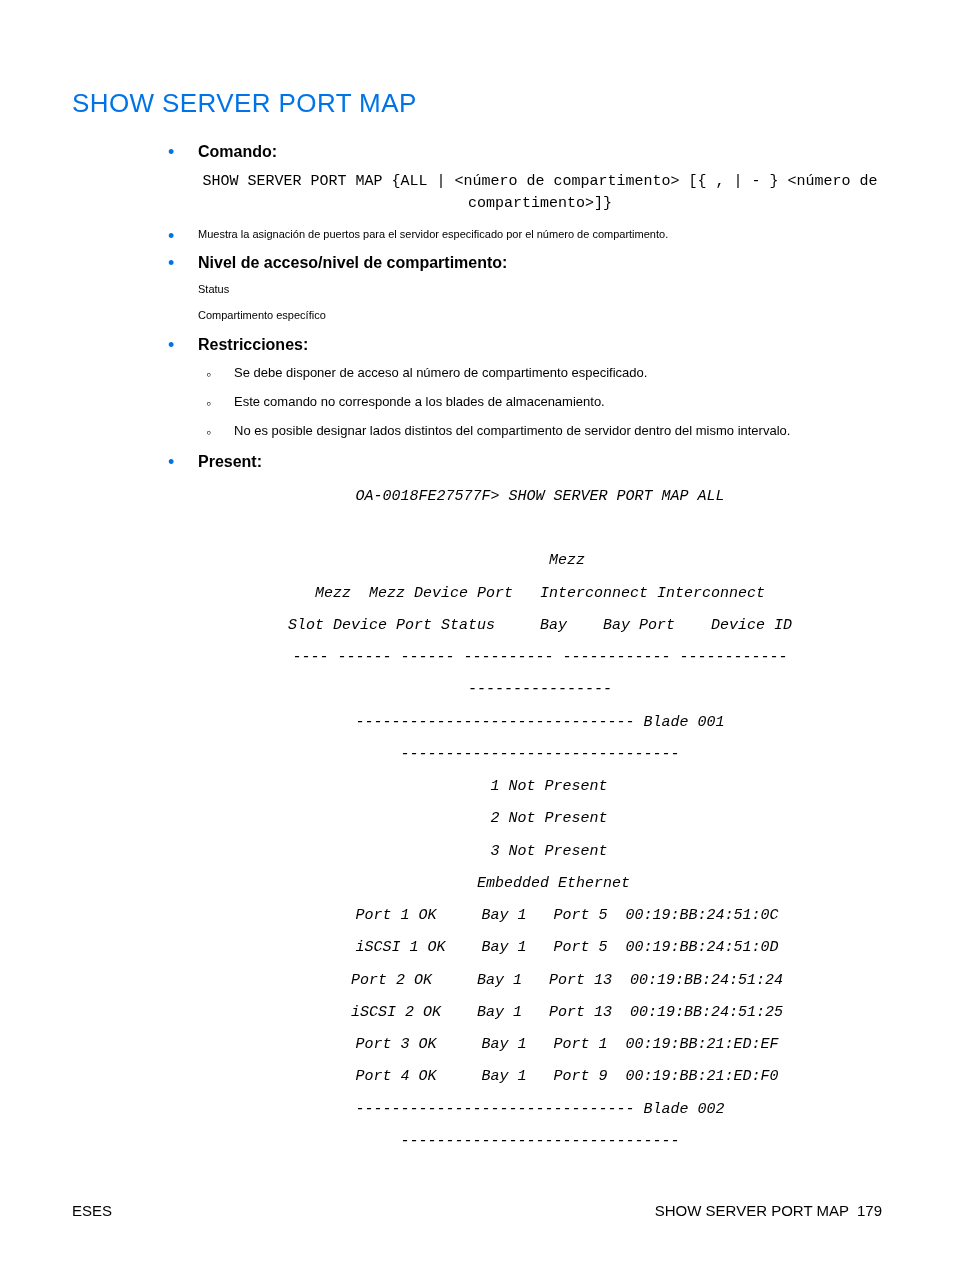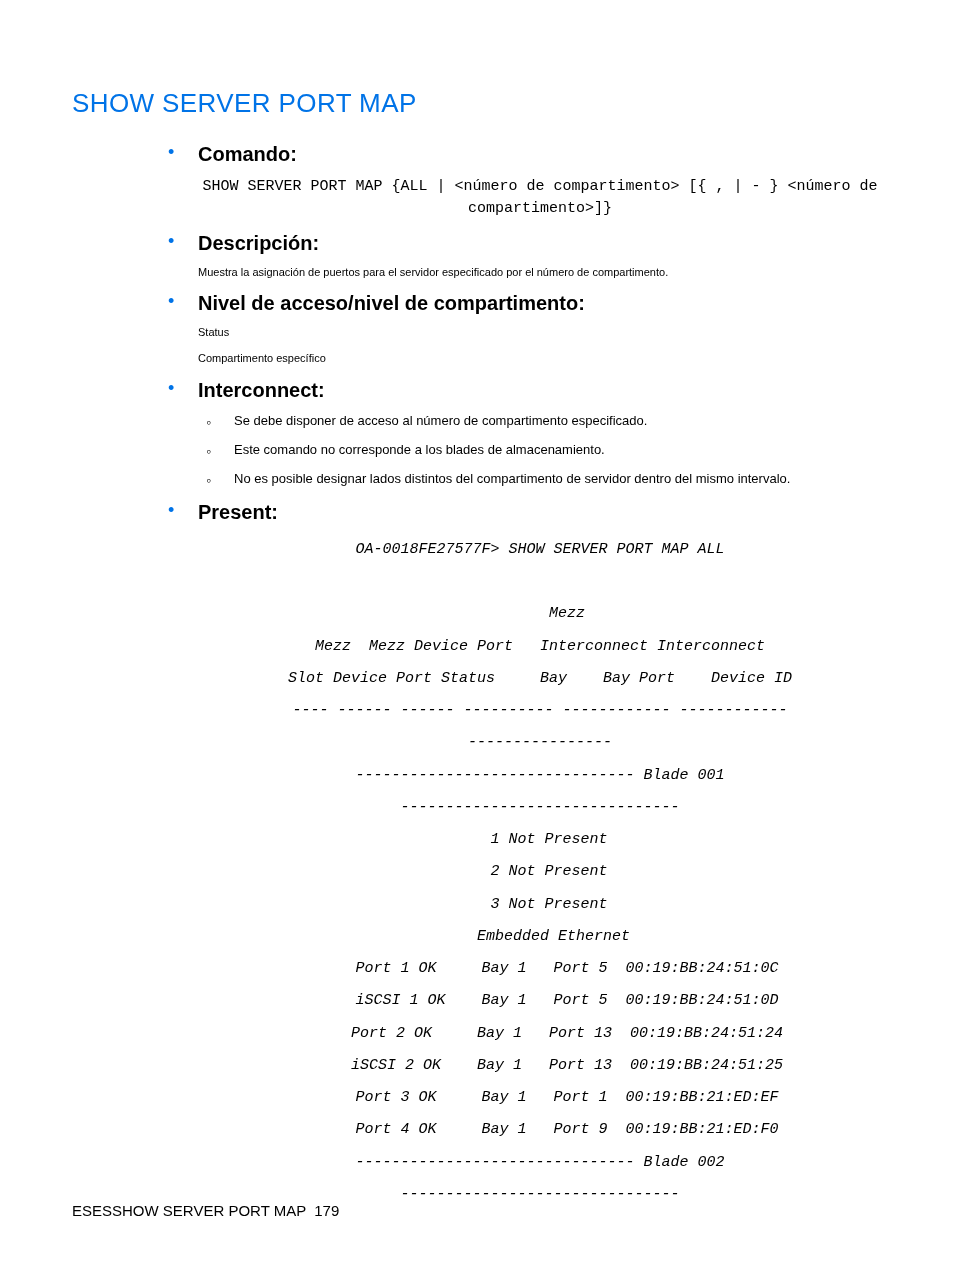--- a/index.html
+++ b/index.html
@@ -37,21 +37,21 @@
     content: "•";
     position: absolute;
     left: 6px;
     top: 0;
     color: #0073e7;
     font-size: 18px;
     line-height: 1;
   }
   .label {
     font-weight: bold;
-    font-size: 20px;
+    font-size: 16px;
     color: #000;
     margin-bottom: 10px;
   }
   .body {
     font-size: 11px;
     line-height: 1.45;
     margin-bottom: 6px;
   }
   pre.cmd, pre.example {
     font-family: "Courier New", monospace;
@@ -85,53 +85,52 @@
     color: #000;
     font-size: 14px;
   }
   .spacer { height: 4px; }
   .footer {
     position: absolute;
     bottom: 52px;
     left: 72px;
     right: 72px;
     display: flex;
-    justify-content: flex-start;
+    justify-content: space-between;
     font-size: 15px;
     color: #000;
   }
   .footer .right span.num { margin-left: 8px; }
 </style>
 </head>
 <body>
 
 <div class="page">
   <h1>SHOW SERVER PORT MAP</h1>
 
   <ul class="top">
 
     <li>
       <div class="label">Comando:</div>
       <pre class="cmd">SHOW SERVER PORT MAP {ALL | &lt;número de compartimento&gt; [{ , | - } &lt;número de compartimento&gt;]}</pre>
     </li>
 
     <li>
-      <div class="label">Descripción:</div>
       <div class="body">Muestra la asignación de puertos para el servidor especificado por el número de compartimento.</div>
     </li>
 
     <li>
       <div class="label">Nivel de acceso/nivel de compartimento:</div>
       <div class="body">Status</div>
       <div class="spacer"></div>
       <div class="body">Compartimento específico</div>
     </li>
 
     <li>
-      <div class="label">Interconnect:</div>
+      <div class="label">Restricciones:</div>
       <ul class="sub">
         <li>Se debe disponer de acceso al número de compartimento especificado.</li>
         <li>Este comando no corresponde a los blades de almacenamiento.</li>
         <li>No es posible designar lados distintos del compartimento de servidor dentro del mismo intervalo.</li>
       </ul>
     </li>
 
     <li>
       <div class="label">Present:</div>
       <pre class="example">OA-0018FE27577F&gt; SHOW SERVER PORT MAP ALL

